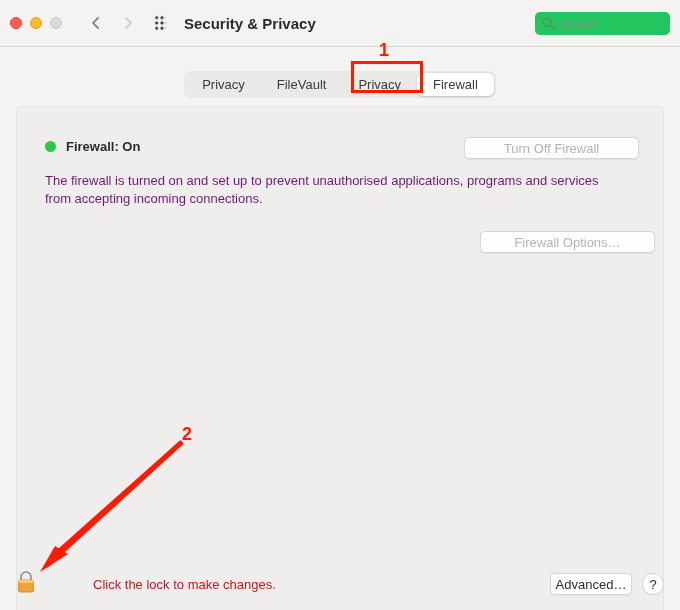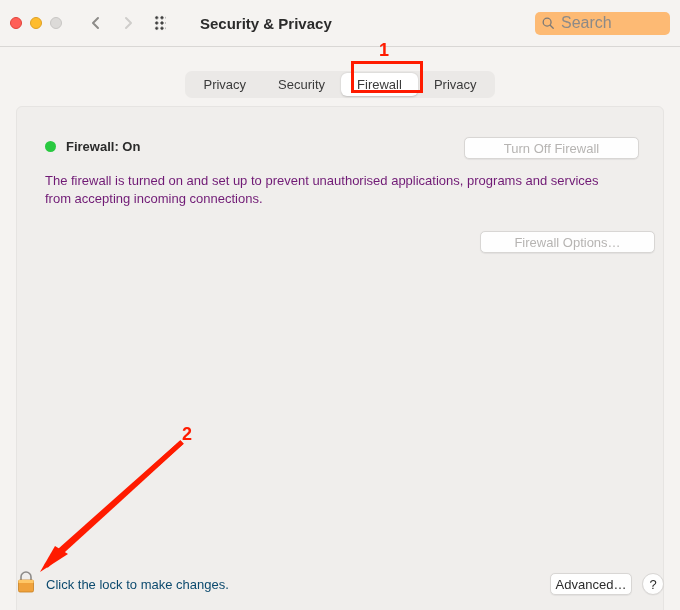--- a/index.html
+++ b/index.html
@@ -36,34 +36,34 @@
     }
     .grid-icon {
       width: 16px; height: 16px;
       background:
         radial-gradient(circle, #3a3a3a 1.3px, transparent 1.6px) 0 0 / 5.33px 5.33px;
       margin: 0 6px;
     }
     .title-text {
       font-size: 15px;
       font-weight: 600;
-      margin-left: 20px;
+      margin-left: 4px;
     }
     .search-wrap {
       margin-left: auto;
       position: relative;
     }
     .search-input {
       width: 135px;
       height: 23px;
       border: none;
       border-radius: 5px;
-      background: #fdba74;
+      background: #22c55e;
       padding: 0 8px 0 26px;
-      font-size: 16px;
+      font-size: 11px;
       color: #3a3a3a;
     }
     .search-input::placeholder { color: #8c8a88; }
     .search-icon {
       position: absolute; left: 6px; top: 4px;
       width: 14px; height: 14px; color: #7b7977;
     }
 
     
     .tabs-row {
@@ -151,21 +151,21 @@
     .footer {
       position: absolute;
       left: 0; right: 0; bottom: 0;
       height: 52px;
       display: flex;
       align-items: center;
       padding: 0 16px;
       gap: 10px;
     }
     .lock-icon { width: 20px; height: 24px; }
-    .footer-text { color: #0c4a6e; font-size: 13px; }
+    .footer-text { color: #b91c1c; font-size: 13px; margin-left: 47px; }
     .adv-btn {
       margin-left: auto;
       width: 82px;
     }
     .help-btn {
       width: 22px; height: 22px;
       border: 1px solid #d8d6d4;
       border-radius: 50%;
       background: #fefefe;
       color: #2b2b2b;
@@ -226,27 +226,27 @@
     <input class="search-input" type="text" placeholder="Search" style="">
   </div>
 </div>
 
 <div class="tabs-row">
   <div class="tabs">
     <div class="tab">
       <span>Privacy</span>
     </div>
     <div class="tab">
-      <span>Security</span>
+      <span>FileVault</span>
+    </div>
+    <div class="tab">
+      <span>Privacy</span>
     </div>
     <div class="tab active">
       <span>Firewall</span>
-    </div>
-    <div class="tab">
-      <span>Privacy</span>
     </div>
   </div>
 </div>
 
 <div class="panel">
   <div class="status-row">
     <div class="status-dot"></div>
     <div class="status-label">Firewall: On</div>
   </div>
 

